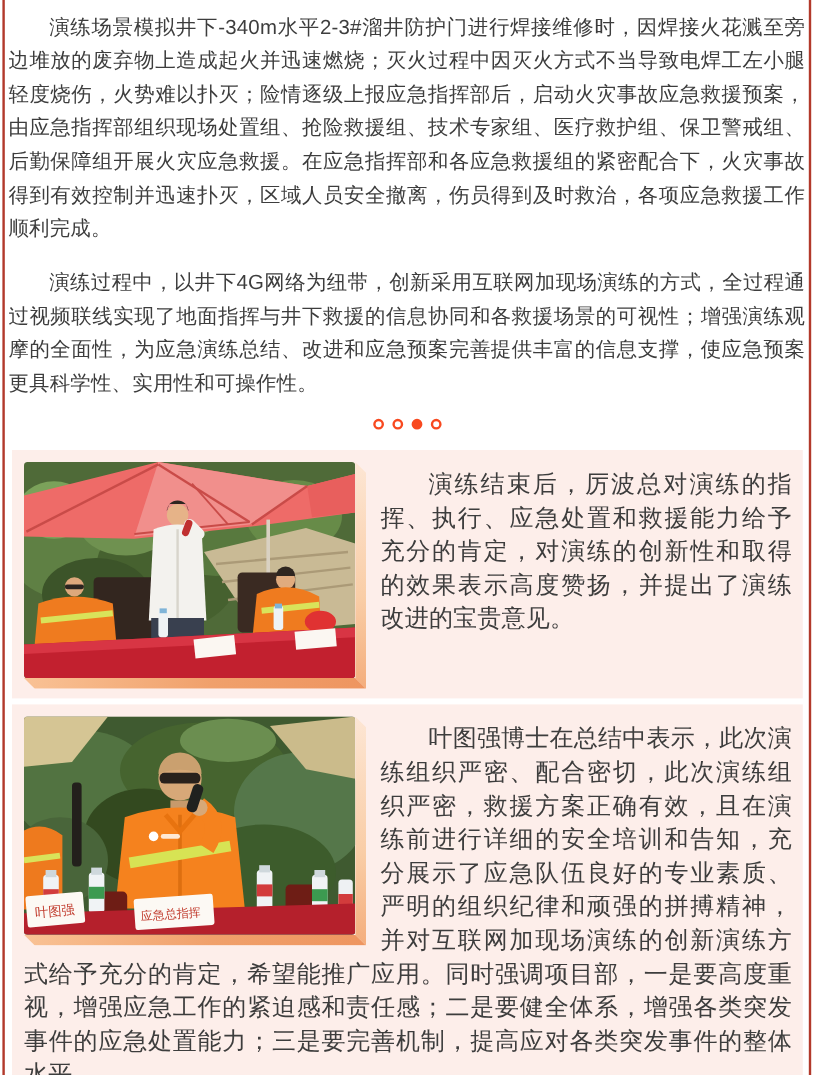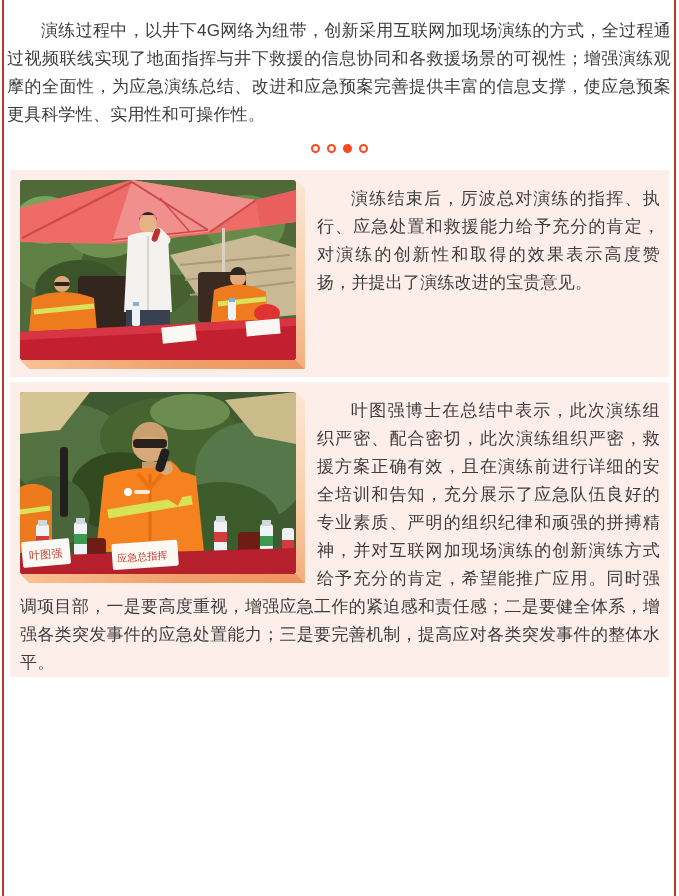--- a/index.html
+++ b/index.html
@@ -31,32 +31,33 @@
     position:absolute;top:0;right:-9px;width:9px;height:calc(100% + 9px);
     background:linear-gradient(180deg,#fde6d4 0%,#f9cda6 60%,#f4ad7c 100%);
     clip-path:polygon(0 0,100% 9px,100% 100%,0 calc(100% - 9px));
   }
   .face-b{
     position:absolute;left:0;bottom:-9px;width:calc(100% + 9px);height:9px;
     background:linear-gradient(90deg,#f9c295 0%,#f0a06b 55%,#ee9560 100%);
     clip-path:polygon(0 0,calc(100% - 9px) 0,100% 100%,9px 100%);
   }
   p.card-text{
-    margin:5px 0 0 0;font-size:17px;line-height:28px;color:#3d3d3d;
+    margin:5px 0 0 0;font-size:20px;line-height:28px;color:#3d3d3d;
     text-align:justify;text-indent:2em;letter-spacing:0.2px;
   }
 </style>
 </head>
 <body>
 
 <div class="vline left"></div>
 <div class="vline right"></div>
 
 <div class="content">
 
+  <p class="body-text first">演练场景模拟井下-340m水平2-3#溜井防护门进行焊接维修时，因焊接火花溅至旁边堆放的废弃物上造成起火并迅速燃烧；灭火过程中因灭火方式不当导致电焊工左小腿轻度烧伤，火势难以扑灭；险情逐级上报应急指挥部后，启动火灾事故应急救援预案，由应急指挥部组织现场处置组、抢险救援组、技术专家组、医疗救护组、保卫警戒组、后勤保障组开展火灾应急救援。在应急指挥部和各应急救援组的紧密配合下，火灾事故得到有效控制并迅速扑灭，区域人员安全撤离，伤员得到及时救治，各项应急救援工作顺利完成。</p>
 
   <p class="body-text second">演练过程中，以井下4G网络为纽带，创新采用互联网加现场演练的方式，全过程通过视频联线实现了地面指挥与井下救援的信息协同和各救援场景的可视性；增强演练观摩的全面性，为应急演练总结、改进和应急预案完善提供丰富的信息支撑，使应急预案更具科学性、实用性和可操作性。</p>
 
   <div class="dots">
     <span class="dot"></span>
     <span class="dot"></span>
     <span class="dot active"></span>
     <span class="dot"></span>
   </div>
 

